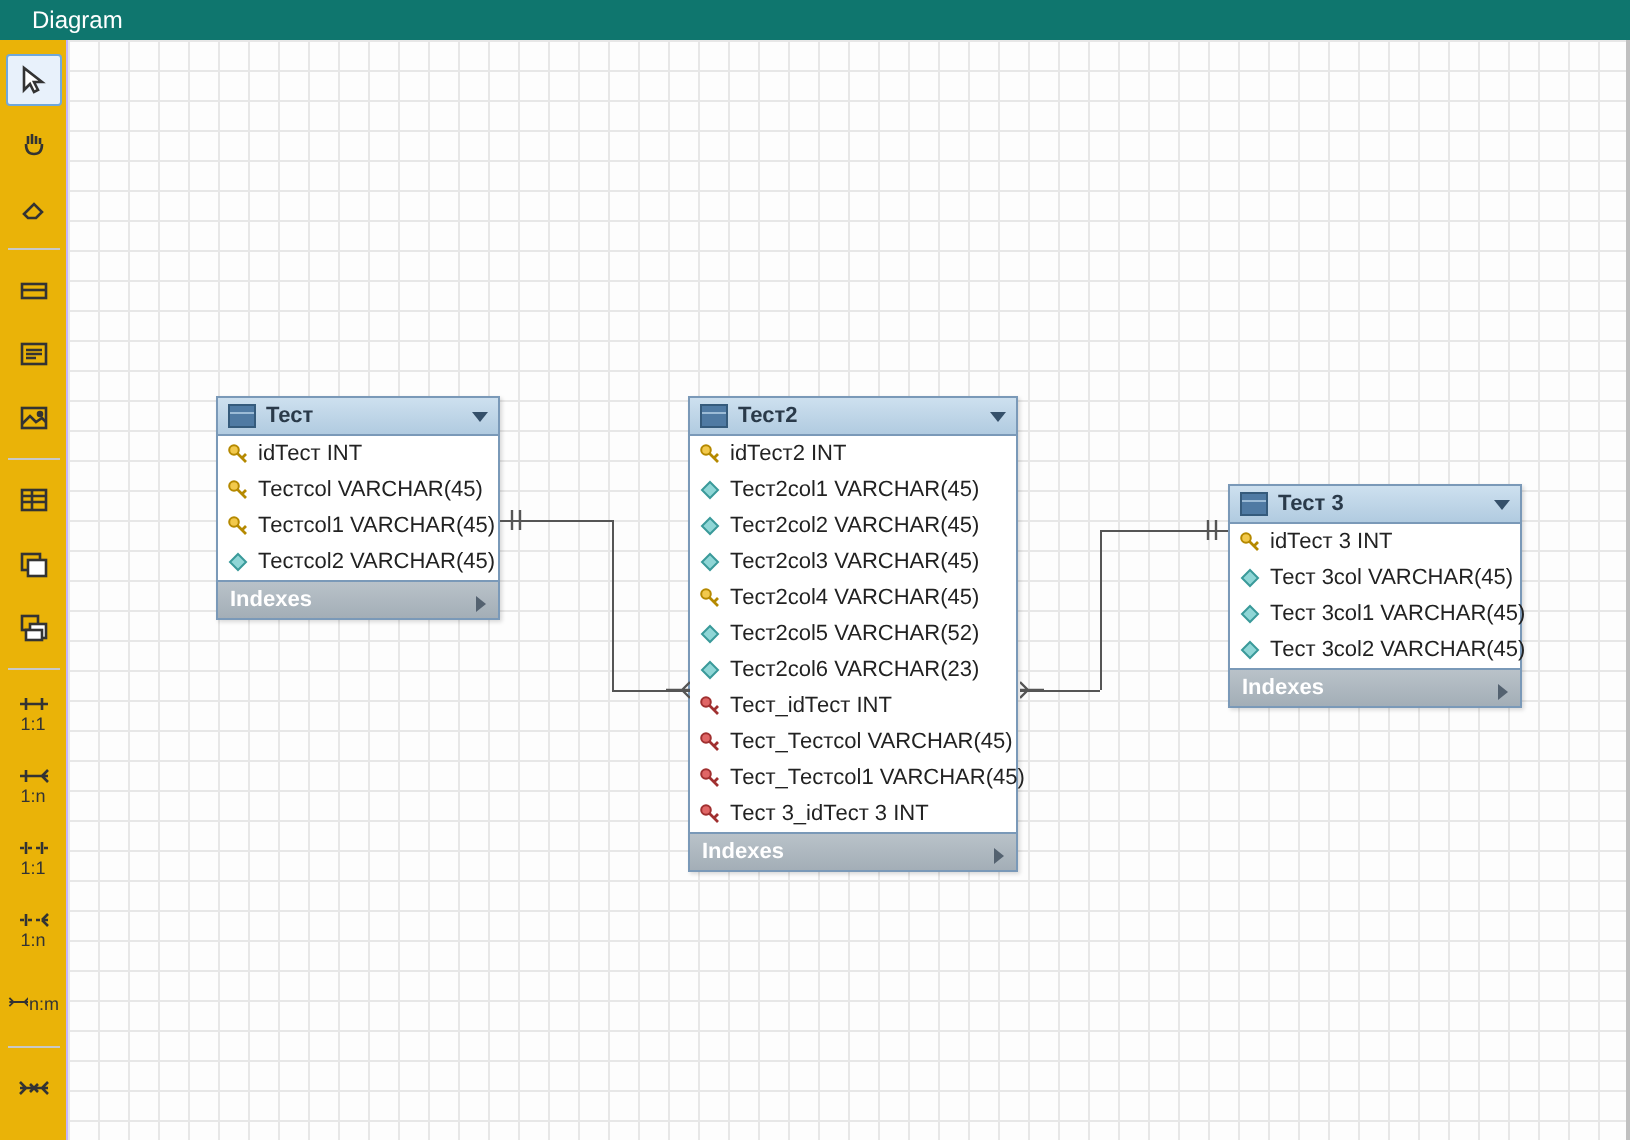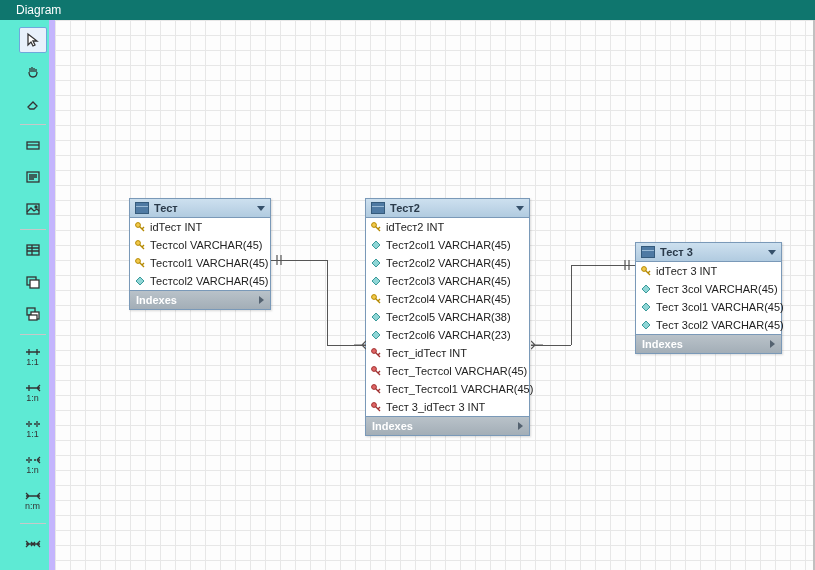--- a/index.html
+++ b/index.html
@@ -20,27 +20,26 @@
     height: 14px;
     line-height: 14px;
   }
   .workspace {
     position: absolute;
     top: 20px; left: 0; right: 0; bottom: 0;
     display: flex;
   }
   .toolbar {
     width: 33px;
-    background: #5eead4;
-    border-right: 6px solid #c4b5fd;
+    background: #eab308;
+    border-right: 1px solid #c4b5fd;
     display: flex;
     flex-direction: column;
     align-items: center;
     padding-top: 4px;
-    padding-left: 16px;
   }
   .tool {
     width: 26px;
     height: 24px;
     margin: 3px 0;
     display: flex;
     align-items: center;
     justify-content: center;
     color: #333;
     cursor: pointer;
@@ -135,21 +134,21 @@
     display: inline-block;
   }
   .key-yellow svg { fill: #f2c94c; stroke: #b58900; }
   .key-red svg { fill: #e06666; stroke: #a03030; }
   .diamond-blue svg { fill: #8fd6d6; stroke: #3a9a9a; }
   .index-row {
     background: linear-gradient(#b9c2c9, #a3aeb7);
     color: #fff;
     padding: 3px 6px;
     display: flex;
-    align-items: center;
+    align-items: flex-end;
     font-weight: bold;
     font-size: 11px;
     border-top: 1px solid #7a99b8;
   }
   .index-row .caret-r {
     margin-left: auto;
     width: 0; height: 0;
     border-top: 4px solid transparent;
     border-bottom: 4px solid transparent;
     border-left: 5px solid #546270;
@@ -252,21 +251,21 @@
         </svg>
       <div class="tool-label">1:1</div>
     </div>
     <div class="tool" style="flex-direction:column;height:28px">
       <svg viewBox="0 0 16 8" style="height:8px">
           <path d="M1 4 H15" stroke-dasharray="2 2"></path>
           <path d="M4 1 V7 M12 4 L15 1 M12 4 L15 7"></path>
         </svg>
       <div class="tool-label">1:n</div>
     </div>
-    <div class="tool" style="flex-direction:column;height:28px">
+    <div class="tool" style="flex-direction:row;height:28px">
       <svg viewBox="0 0 16 8" style="height:8px">
           <path d="M1 4 H15 M1 1 L4 4 L1 7 M15 1 L12 4 L15 7"></path>
         </svg>
       <div class="tool-label">n:m</div>
     </div>
     <div class="tool-sep"></div>
     <div class="tool">
       <svg viewBox="0 0 16 10" style="height:10px">
           <path d="M1 5 H15 M1 2 L4 5 L1 8 M15 2 L12 5 L15 8 M6 3 L10 7 M10 3 L6 7"></path>
         </svg>
@@ -346,21 +345,21 @@
           <div class="col-row">
             <span class="col-icon key-yellow"><svg viewBox="0 0 10 10" width="10" height="10">
                 <use href="#sym-key"></use>
               </svg></span>
             <span>Тест2col4 VARCHAR(45)</span>
           </div>
           <div class="col-row">
             <span class="col-icon diamond-blue"><svg viewBox="0 0 10 10" width="10" height="10">
                 <use href="#sym-diamond"></use>
               </svg></span>
-            <span>Тест2col5 VARCHAR(38)</span>
+            <span>Тест2col5 VARCHAR(52)</span>
           </div>
           <div class="col-row">
             <span class="col-icon diamond-blue"><svg viewBox="0 0 10 10" width="10" height="10">
                 <use href="#sym-diamond"></use>
               </svg></span>
             <span>Тест2col6 VARCHAR(23)</span>
           </div>
           <div class="col-row">
             <span class="col-icon key-red"><svg viewBox="0 0 10 10" width="10" height="10">
                 <use href="#sym-key"></use>

